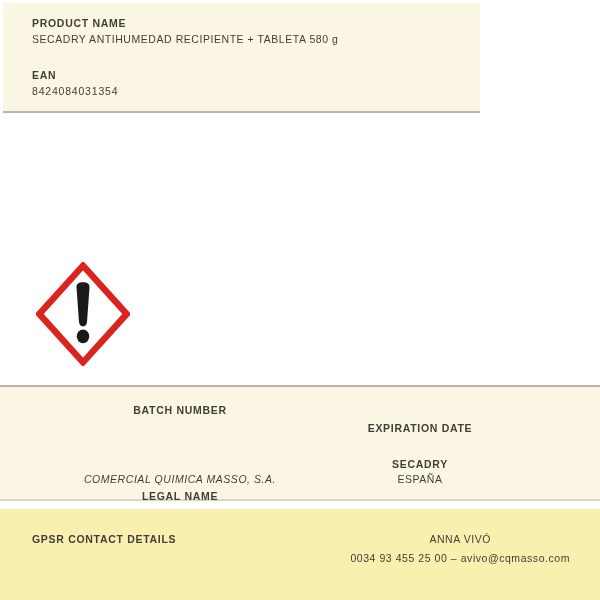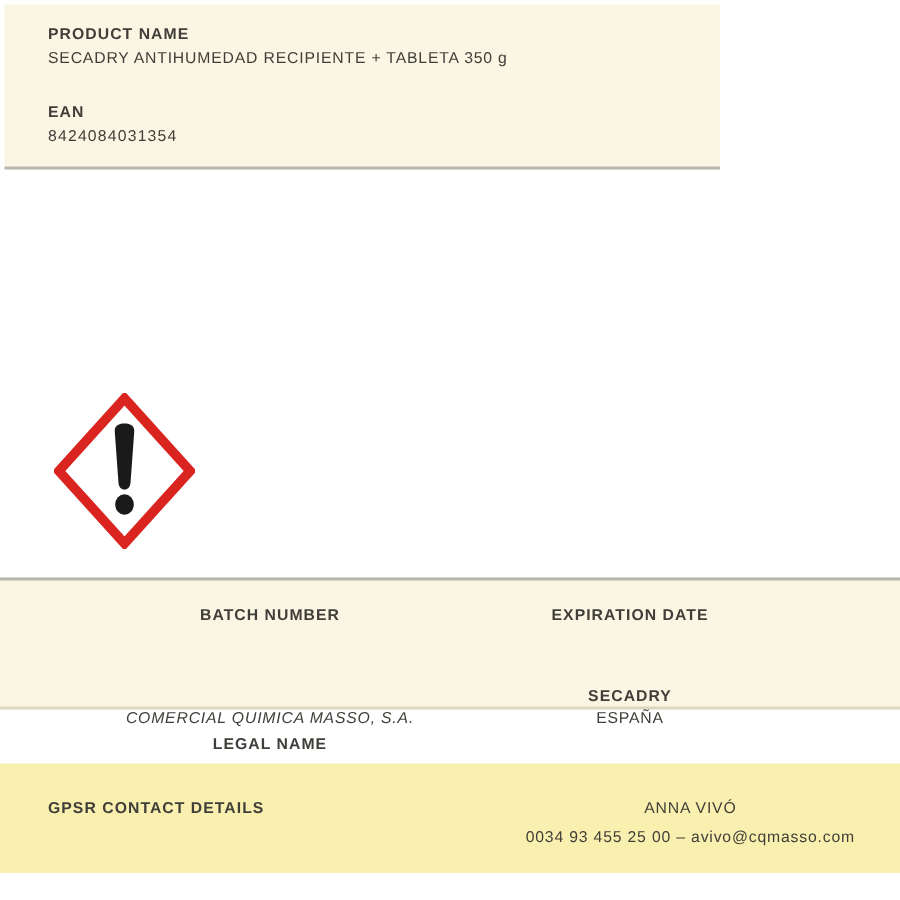--- a/index.html
+++ b/index.html
@@ -35,61 +35,61 @@
     white-space:nowrap;
   }
   
   .product-panel{
     left:3px; top:3px; width:477px; height:110px;
     background:var(--cream);
     border-bottom:2px solid var(--divider);
   }
   
   .details-panel{
-    left:0; top:385px; width:600px; height:88px;
+    left:0; top:385px; width:600px; height:116px;
     background:var(--cream);
     border-top:2px solid var(--divider);
     border-bottom:2px solid var(--divider-light);
   }
   .col-left{left:0; width:360px; text-align:center;}
   .col-right{left:240px; width:360px; text-align:center;}
   
   .gpsr-footer{
-    left:0; top:509px; width:600px; height:73px;
+    left:0; top:509px; width:600px; height:91px;
     background:var(--footer-yellow);
   }
   .contact-block{
     right:30px; top:21px;
     text-align:center;
     line-height:19.3px;
   }
   .contact-block div{white-space:nowrap;}
   .hazard-icon{left:36px; top:147px; width:94px; height:104px;}
 </style>
 </head>
 <body>
 
 <div class="abs product-panel">
   <div class="abs label" style="left:29px; top:14px;">PRODUCT NAME</div>
-  <div class="abs value" style="left:29px; top:30px;">SECADRY ANTIHUMEDAD RECIPIENTE + TABLETA 350 g</div>
+  <div class="abs value" style="left:29px; top:30px;">SECADRY ANTIHUMEDAD RECIPIENTE + TABLETA 580 g</div>
   <div class="abs label" style="left:29px; top:66px;">EAN</div>
   <div class="abs value" style="left:29px; top:82px; letter-spacing:.8px;">8424084031354</div>
 </div>
 
 <div class="abs" style="left:0; top:115px; width:600px; height:270px;">
   <svg class="abs hazard-icon" viewBox="0 0 100 100" preserveAspectRatio="none">
     <polygon points="50,3.5 96.5,50 50,96.5 3.5,50" fill="#ffffff" stroke="#da2420" stroke-width="6.5" stroke-linejoin="miter"></polygon>
     <path fill="#1a1a1a" d="M50 19.5 c4.6 0 7.2 1.7 6.9 5.3 l-2.6 32.4 c-0.25 3.1 -1.9 4.7 -4.3 4.7 s-4.05 -1.6 -4.3 -4.7 l-2.6 -32.4 c-0.3 -3.6 2.3 -5.3 6.9 -5.3 z"></path>
     <circle cx="50" cy="71.5" r="6.6" fill="#1a1a1a"></circle>
   </svg>
 </div>
 
 <div class="abs details-panel">
   <div class="abs label col-left" style="top:17px;">BATCH NUMBER</div>
-  <div class="abs label col-right" style="top:17px;text-align:center;">EXPIRATION DATE</div>
+  <div class="abs label col-right" style="top:35px;text-align:center;">EXPIRATION DATE</div>
 
   <div class="abs label col-left" style="top:71px;margin-top:32px;">LEGAL NAME</div>
   <div class="abs value col-left" style="top:86px;font-style:italic;">COMERCIAL QUIMICA MASSO, S.A.</div>
 
   <div class="abs label col-right" style="top:71px;">SECADRY</div>
   <div class="abs value col-right" style="top:86px;">ESPAÑA</div>
 </div>
 
 <div class="abs gpsr-footer">
   <div class="abs label" style="left:32px; top:24px;">GPSR CONTACT DETAILS</div>

